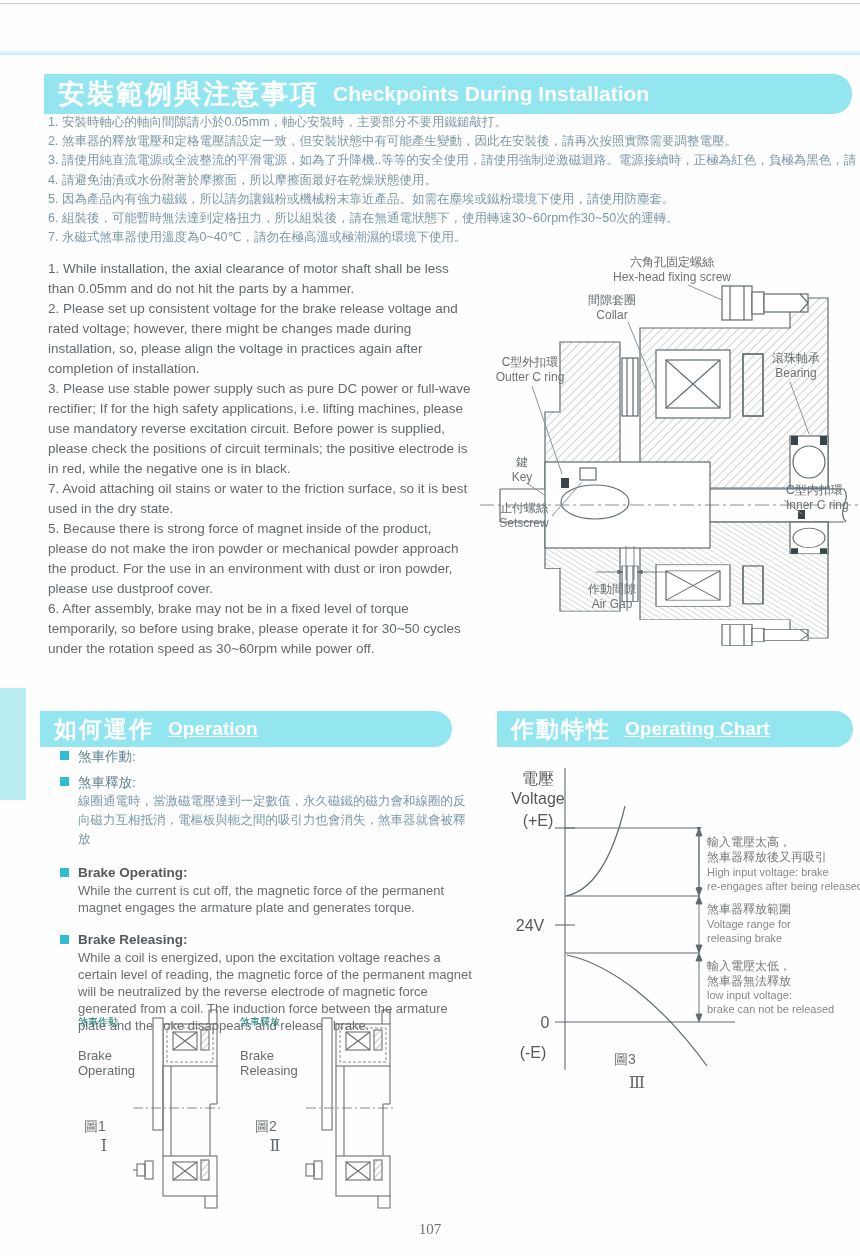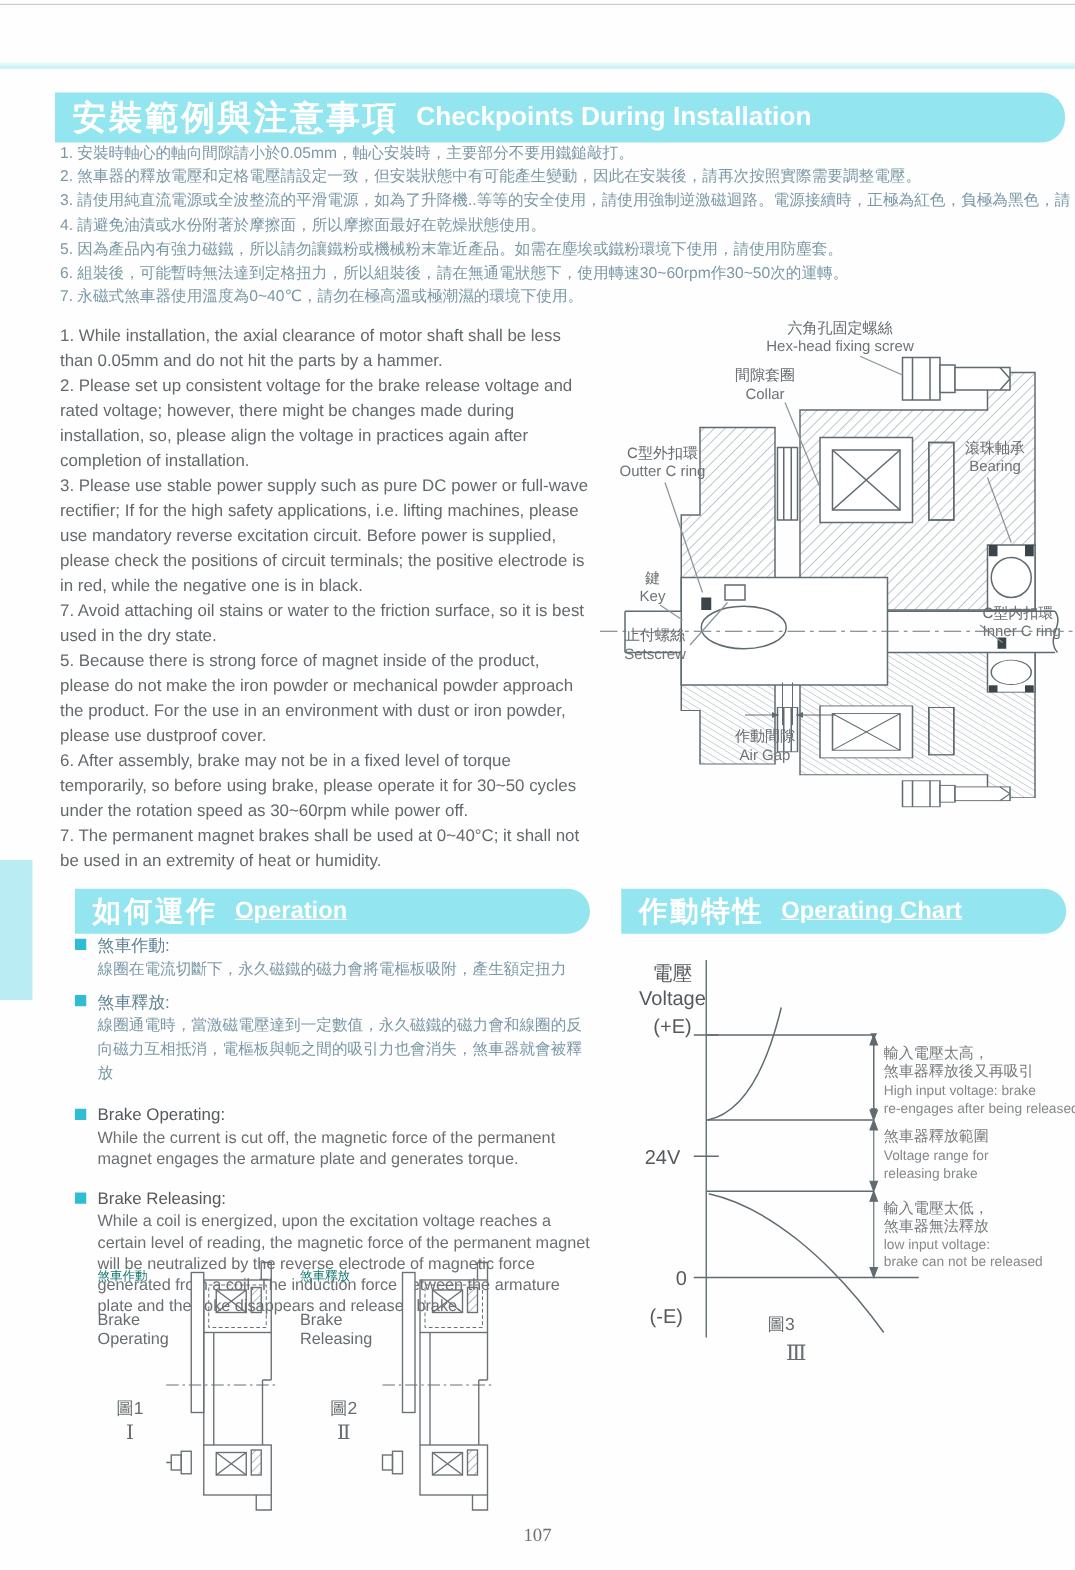--- a/index.html
+++ b/index.html
@@ -12,21 +12,21 @@
   .abs { position:absolute; }
   .topline { left:0; top:3px; width:860px; height:1px; background:#c9ced1; }
   .cyanline { left:0; top:50px; width:860px; height:5px;
     background:linear-gradient(#f0fbfc,#bfeef5); }
   .lefttab { left:0; top:688px; width:26px; height:112px; background:#b9edf3; }
 
   .hdr { background:#93e6ef; color:#ffffff; display:flex; align-items:center;
     gap:14px; padding-left:14px; border-radius:0 19px 19px 0;margin-top:12px; }
   .hdr-main { left:44px; top:62px; width:808px; height:40px; }
   .hdr-sub  { height:36px; top:699px; }
-  .hdr-op    { left:60px;  width:412px; }
+  .hdr-op    { left:40px;  width:412px; }
   .hdr-chart { left:497px; width:356px; }
   .hdr-zh { font-weight:bold; letter-spacing:2px; }
   .hdr-main .hdr-zh { font-size:27px; }
   .hdr-sub  .hdr-zh { font-size:23px; }
   .hdr-en { font-weight:bold; }
   .hdr-main .hdr-en { font-size:21px; }
   .hdr-sub  .hdr-en { font-size:19px;text-decoration:underline; }
 
   .zh-list { left:48px; top:113px; width:808px; font-size:12.5px;
     color:#7b98a6; line-height:19.2px; }
@@ -34,27 +34,27 @@
 
   .en-list { left:48px; top:259px; width:424px; font-size:13.5px;
     color:#63696c; line-height:20px; }
 
   .op-content { left:48px; top:747px; width:428px; }
   .op-item { position:relative; padding-left:30px; margin-bottom:7px; }
   .op-bullet { position:absolute; left:12px; top:4px; width:9px; height:9px;
     background:#2fbdd4; }
   .op-h-zh { font-size:13.5px; color:#5e8291; line-height:19px; }
   .op-b-zh { font-size:12.5px; color:#7b98a6; line-height:19px; }
-  .op-h-en { font-size:13.5px; font-weight:normal; color:#55595c; line-height:18px; }
+  .op-h-en { font-size:13.5px; font-weight:bold; color:#55595c; line-height:18px; }
   .op-b-en { font-size:13px; color:#6b6f72; line-height:17px; }
   .op-gap { height:8px; }
 
   .fig-label { width:66px; font-size:13px; color:#666c6f; line-height:15px; }
   .fig-label .zh { font-size:10px; color:#0f766e; margin-bottom:19px; }
-  .fig-cap { width:40px; text-align:center; font-size:14px; color:#666c6f; }
+  .fig-cap { width:40px; font-size:14px; color:#666c6f; }
   .fig-num { width:40px; text-align:center; font-size:16px; color:#666c6f;
     font-family:"Liberation Serif","DejaVu Serif",serif; }
 
   .pagenum { left:0; top:1221px; width:860px; text-align:center;
     font-size:15px; color:#6f6f6f;font-family:Liberation Serif, serif; }
 
   svg text { font-family:"Liberation Sans","DejaVu Sans",sans-serif; }
   .dlabel { font-size:12px; fill:#666c6f; }
   .dlabel-en { font-size:12px; fill:#6d7377; }
   .axlabel { font-size:16px; fill:#55595c; }
@@ -86,21 +86,20 @@
   <div class="zh-item">7. 永磁式煞車器使用溫度為0~40℃，請勿在極高溫或極潮濕的環境下使用。</div>
 </div>
 
 <div class="abs en-list">
   <div>1. While installation, the axial clearance of motor shaft shall be less than 0.05mm and do not hit the parts by a hammer.</div>
   <div>2. Please set up consistent voltage for the brake release voltage and rated voltage; however, there might be changes made during installation, so, please align the voltage in practices again after completion of installation.</div>
   <div>3. Please use stable power supply such as pure DC power or full-wave rectifier; If for the high safety applications, i.e. lifting machines, please use mandatory reverse excitation circuit. Before power is supplied, please check the positions of circuit terminals; the positive electrode is in red, while the negative one is in black.</div>
   <div>7. Avoid attaching oil stains or water to the friction surface, so it is best used in the dry state.</div>
   <div>5. Because there is strong force of magnet inside of the product, please do not make the iron powder or mechanical powder approach the product. For the use in an environment with dust or iron powder, please use dustproof cover.</div>
   <div>6. After assembly, brake may not be in a fixed level of torque temporarily, so before using brake, please operate it for 30~50 cycles under the rotation speed as 30~60rpm while power off.</div>
-  <div>7. The permanent magnet brakes shall be used at 0~40°C; it shall not be used in an extremity of heat or humidity.</div>
 </div>
 
 <svg class="abs" style="left:460px;top:250px" width="400" height="400" viewBox="0 0 400 400">
   <defs>
     <pattern id="h1" width="6" height="6" patternUnits="userSpaceOnUse" patternTransform="rotate(45)">
       <line x1="0" y1="0" x2="0" y2="6" stroke="#9aa7ad" stroke-width="1"></line>
     </pattern>
     <marker id="arr" markerWidth="8" markerHeight="6" refX="7" refY="3" orient="auto">
       <path d="M0,0 L7,3 L0,6 Z" fill="#5f6b70"></path>
     </marker>
@@ -189,21 +188,20 @@
 </div>
 <div class="abs hdr hdr-sub hdr-chart">
   <span class="hdr-zh">作動特性</span>
   <span class="hdr-en">Operating Chart</span>
 </div>
 
 <div class="abs op-content">
   <div class="op-item">
     <span class="op-bullet"></span>
     <div class="op-h-zh">煞車作動:</div>
-    <div class="op-b-zh">線圈在電流切斷下，永久磁鐵的磁力會將電樞板吸附，產生額定扭力</div>
   </div>
   <div class="op-item">
     <span class="op-bullet"></span>
     <div class="op-h-zh">煞車釋放:</div>
     <div class="op-b-zh">線圈通電時，當激磁電壓達到一定數值，永久磁鐵的磁力會和線圈的反向磁力互相抵消，電樞板與軛之間的吸引力也會消失，煞車器就會被釋放</div>
   </div>
   <div class="op-gap"></div>
   <div class="op-item">
     <span class="op-bullet"></span>
     <div class="op-h-en">Brake Operating:</div>

